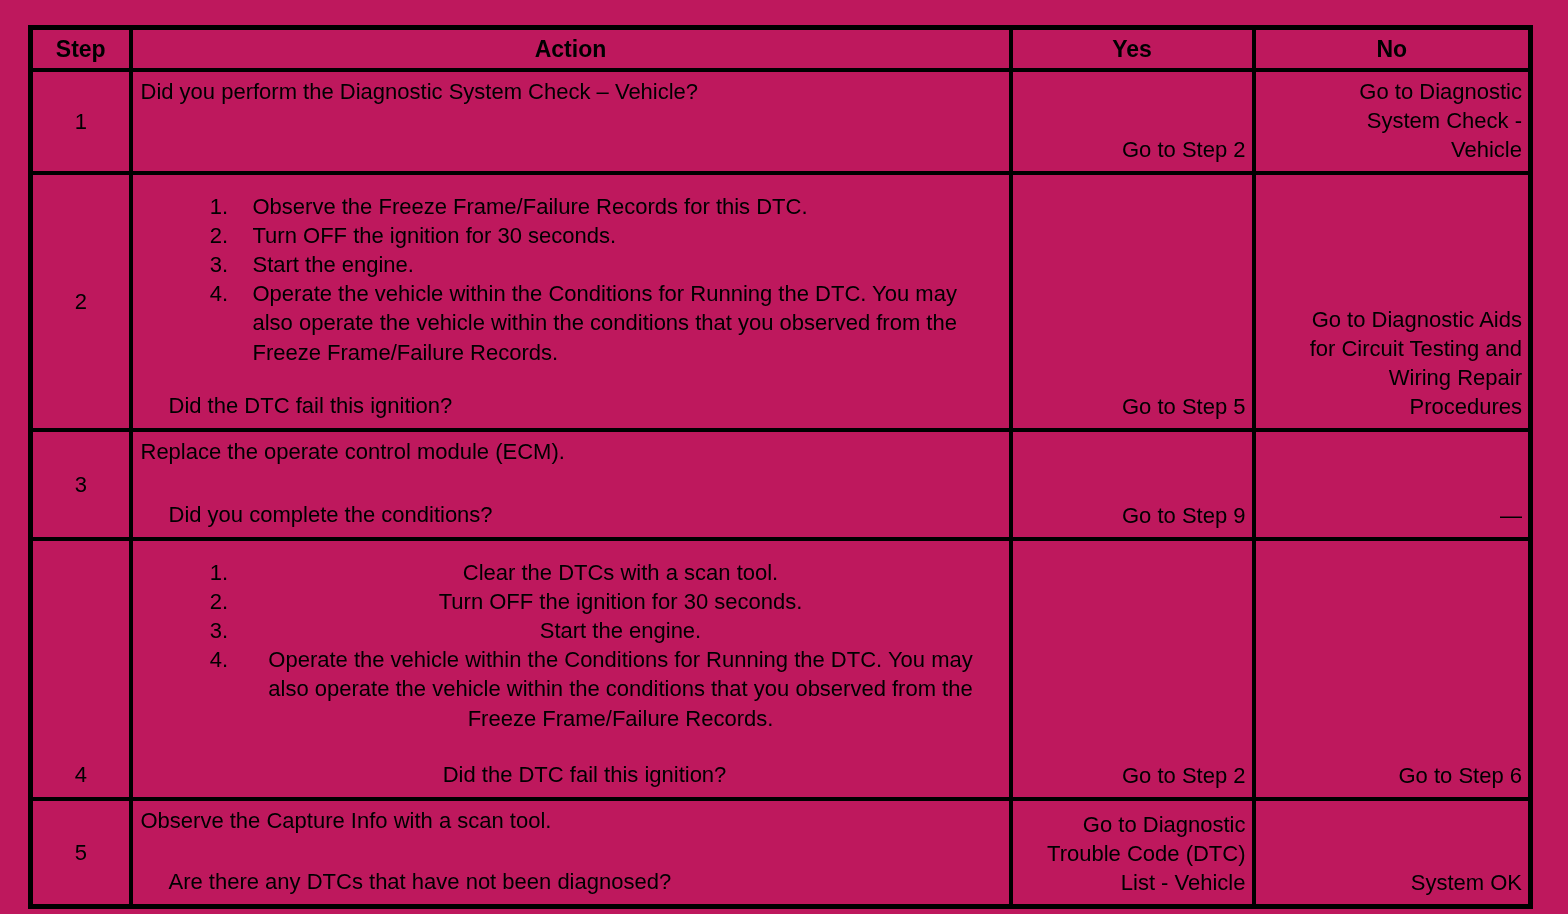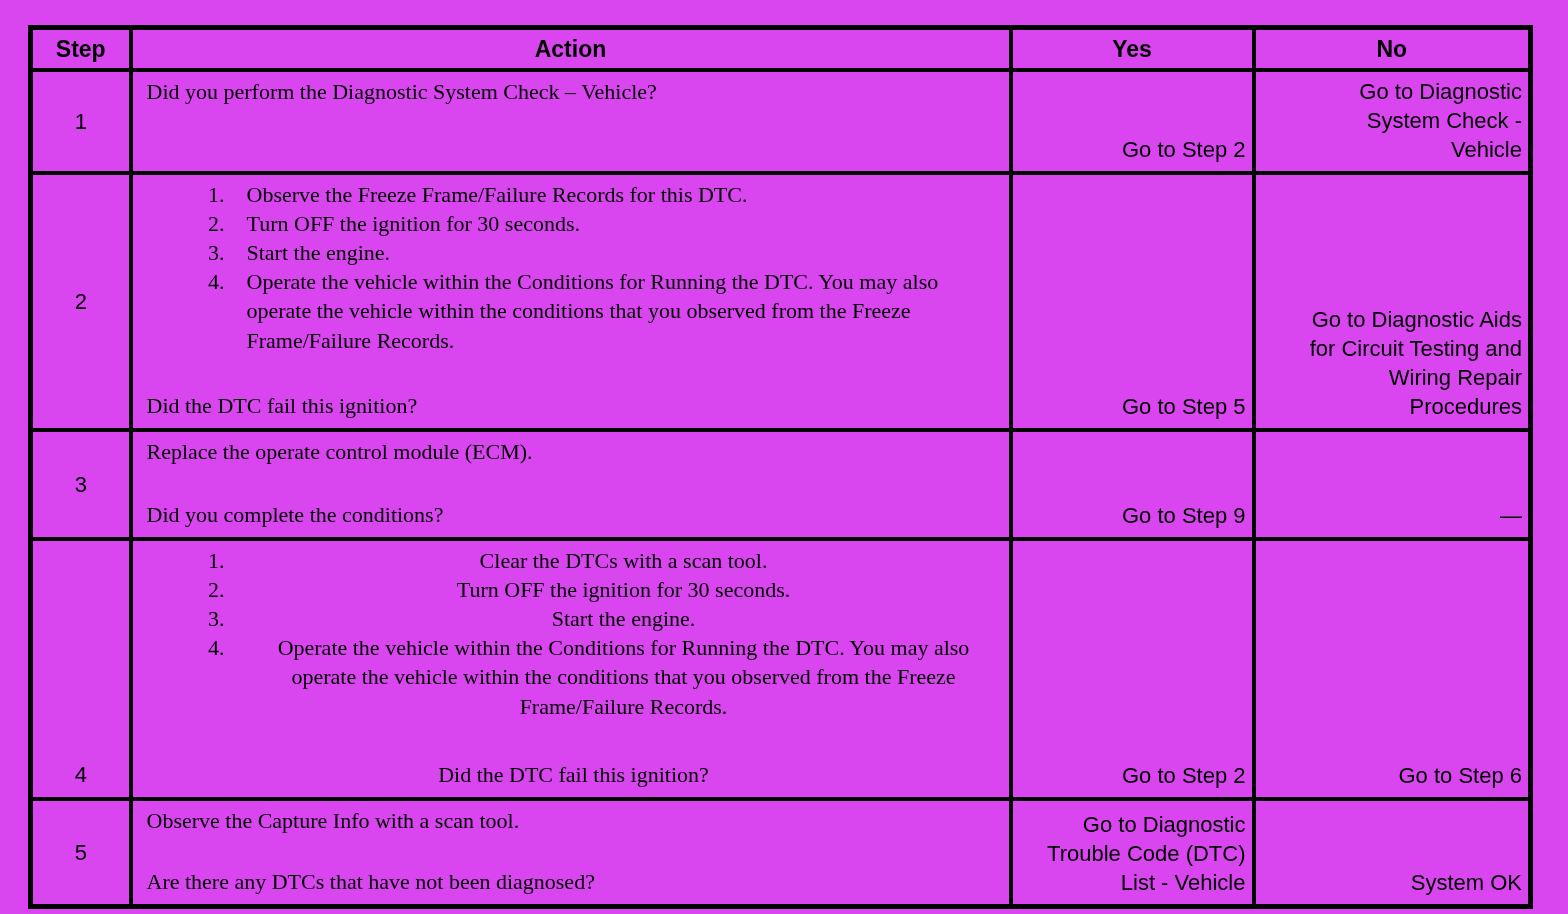--- a/index.html
+++ b/index.html
@@ -6,21 +6,21 @@
   html, body {
     margin: 0;
     padding: 0;
     background: #ffffff;
     font-family: "Liberation Sans", sans-serif;
     color: #000000;
   }
   .page {
     width: 1568px;
     height: 914px;
-    background: #d946ef;
+    background: #be185d;
     padding: 25px 0 0 28px;
   }
   table.diag {
     border-collapse: collapse;
     table-layout: fixed;
     width: 1500px;
     border: 5px solid #000;
   }
   col.c-step  { width: 100px; }
   col.c-action{ width: 880px; }
@@ -44,35 +44,34 @@
   td.step-cell {
     text-align: center;
     vertical-align: middle;
   }
   td.step-cell.bottom {
     vertical-align: bottom;
     padding-bottom: 8px;
   }
   td.action-cell {
     vertical-align: top;
-    padding: 5px 8px 8px 14px;
-    font-family: Liberation Serif, serif;
+    padding: 5px 8px 8px 8px;
   }
   .action-wrap {
     display: flex;
     flex-direction: column;
   }
   .r1 .action-wrap { height: 86px; }
   .r2 .action-wrap { height: 240px; }
   .r3 .action-wrap { height: 92px; }
   .r4 .action-wrap { height: 243px; text-align: center; }
   .r5 .action-wrap { height: 90px; justify-content: space-between; }
-  .action-question { margin-top: auto; }
+  .action-question { margin-top: auto; margin-left: 28px; }
   ol.action-steps {
-    margin: 0;
+    margin: 12px;
     padding-left: 100px;
     list-style: decimal;
   }
   ol.action-steps li::marker {
     content: counter(list-item) ".\a0\a0\a0\a0";
   }
   td.choice-cell {
     text-align: right;
     vertical-align: bottom;
     padding: 4px 6px 7px 6px;

